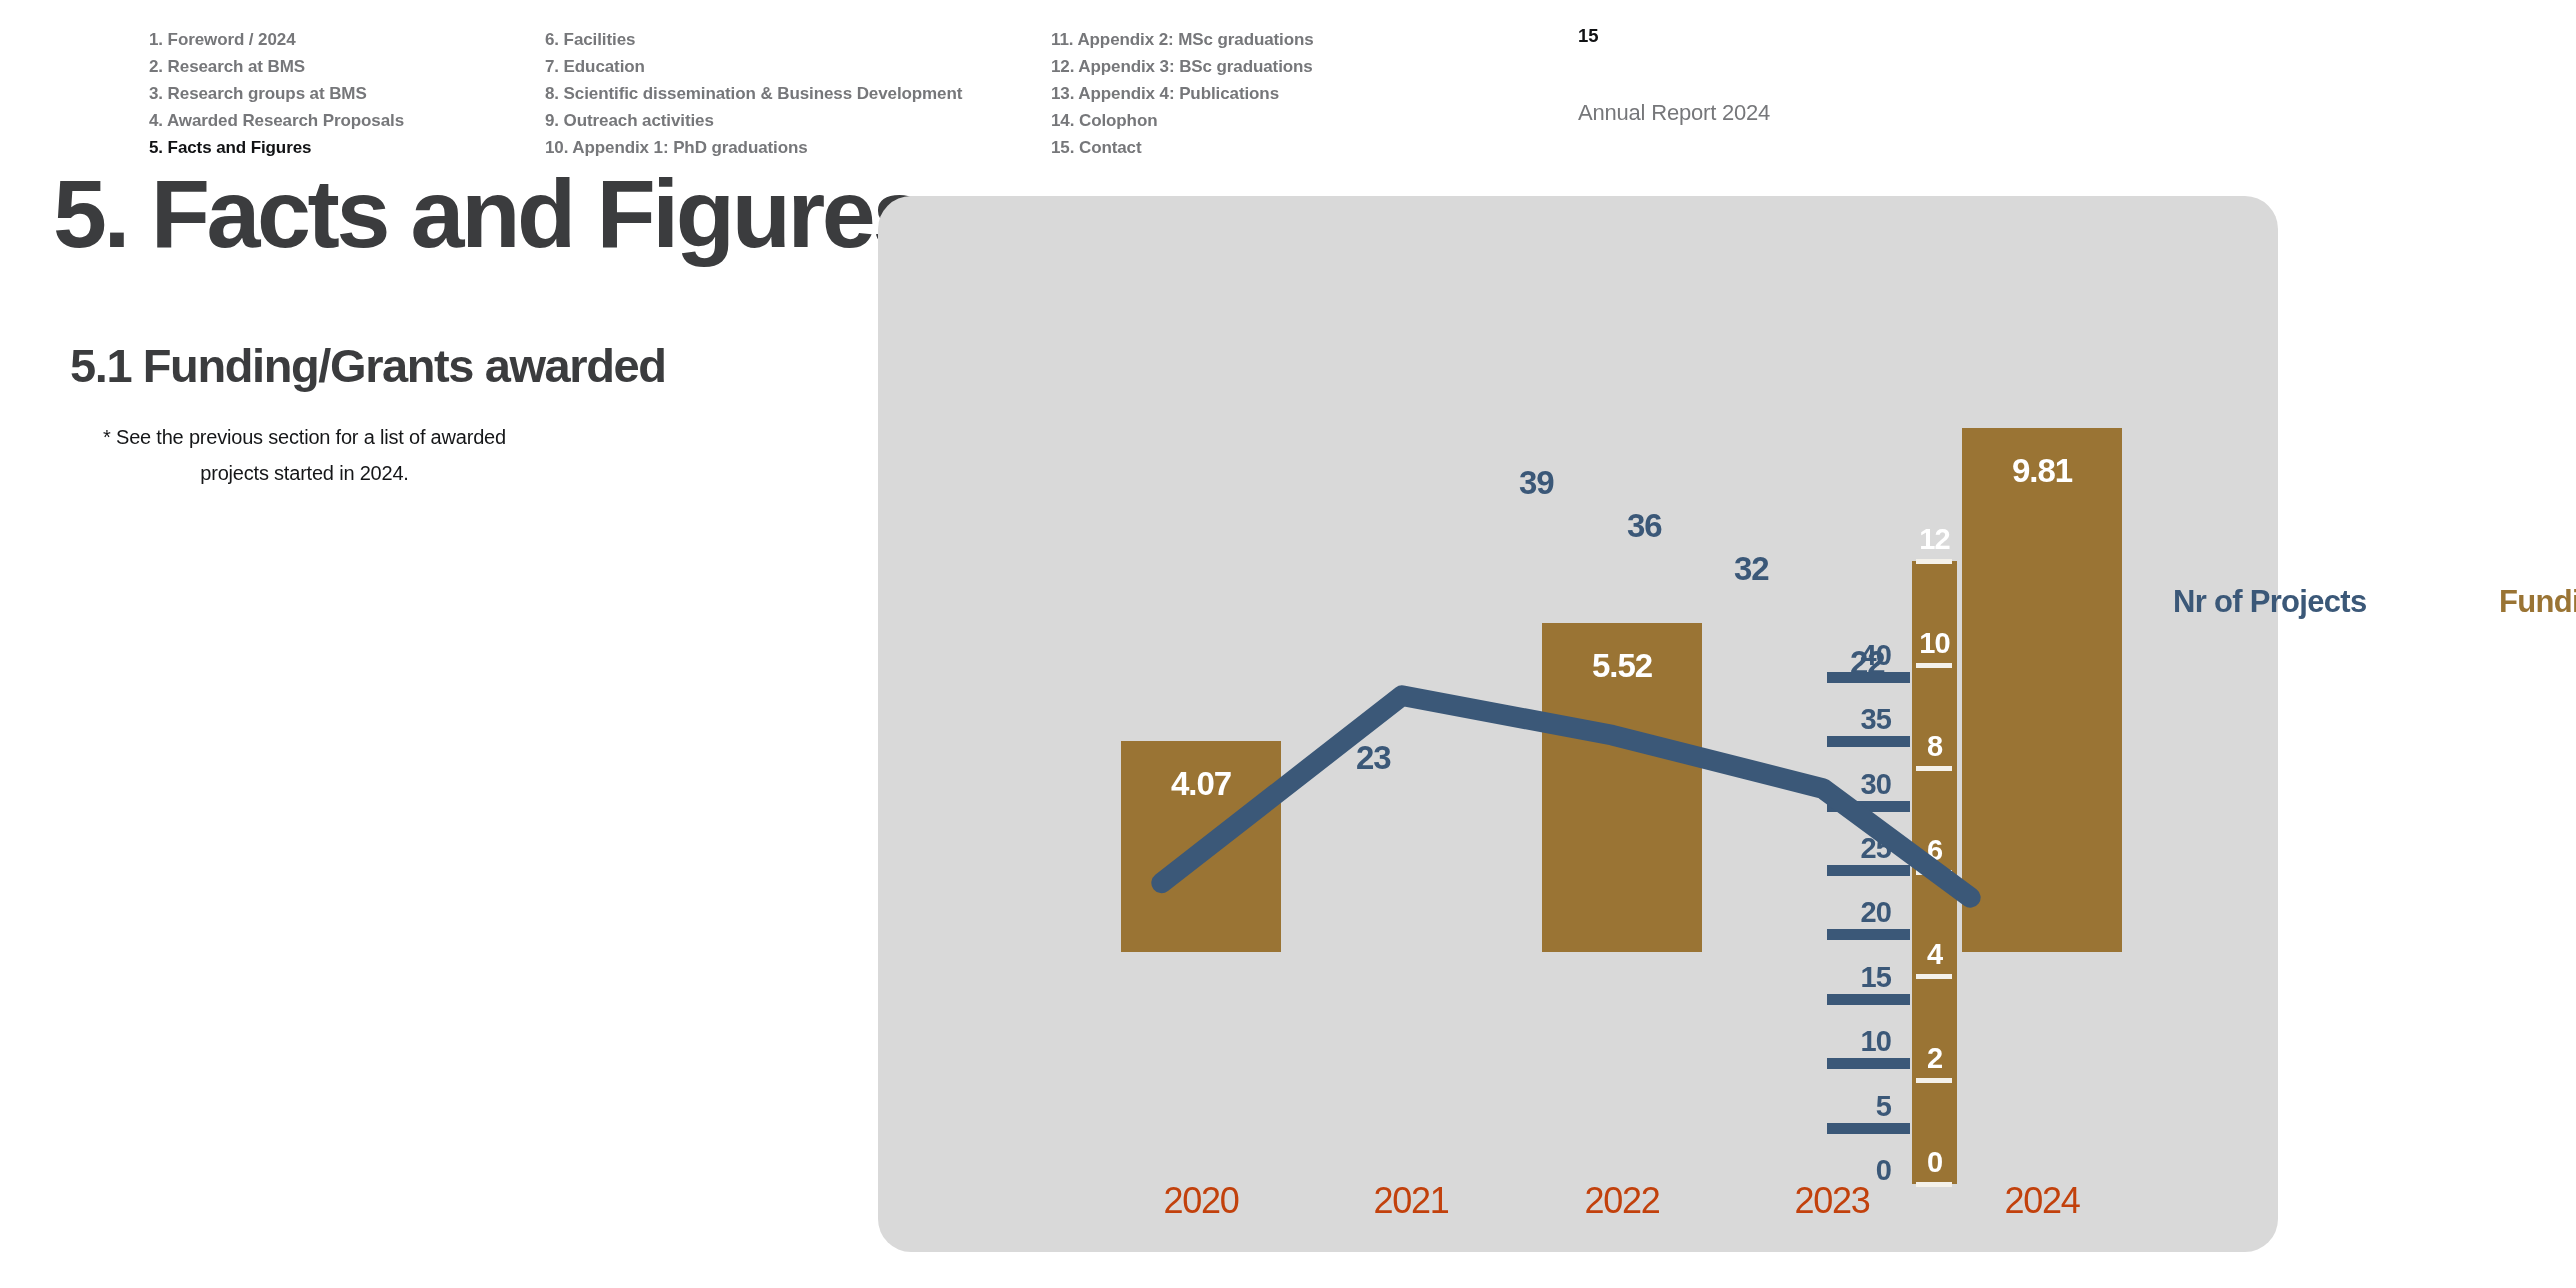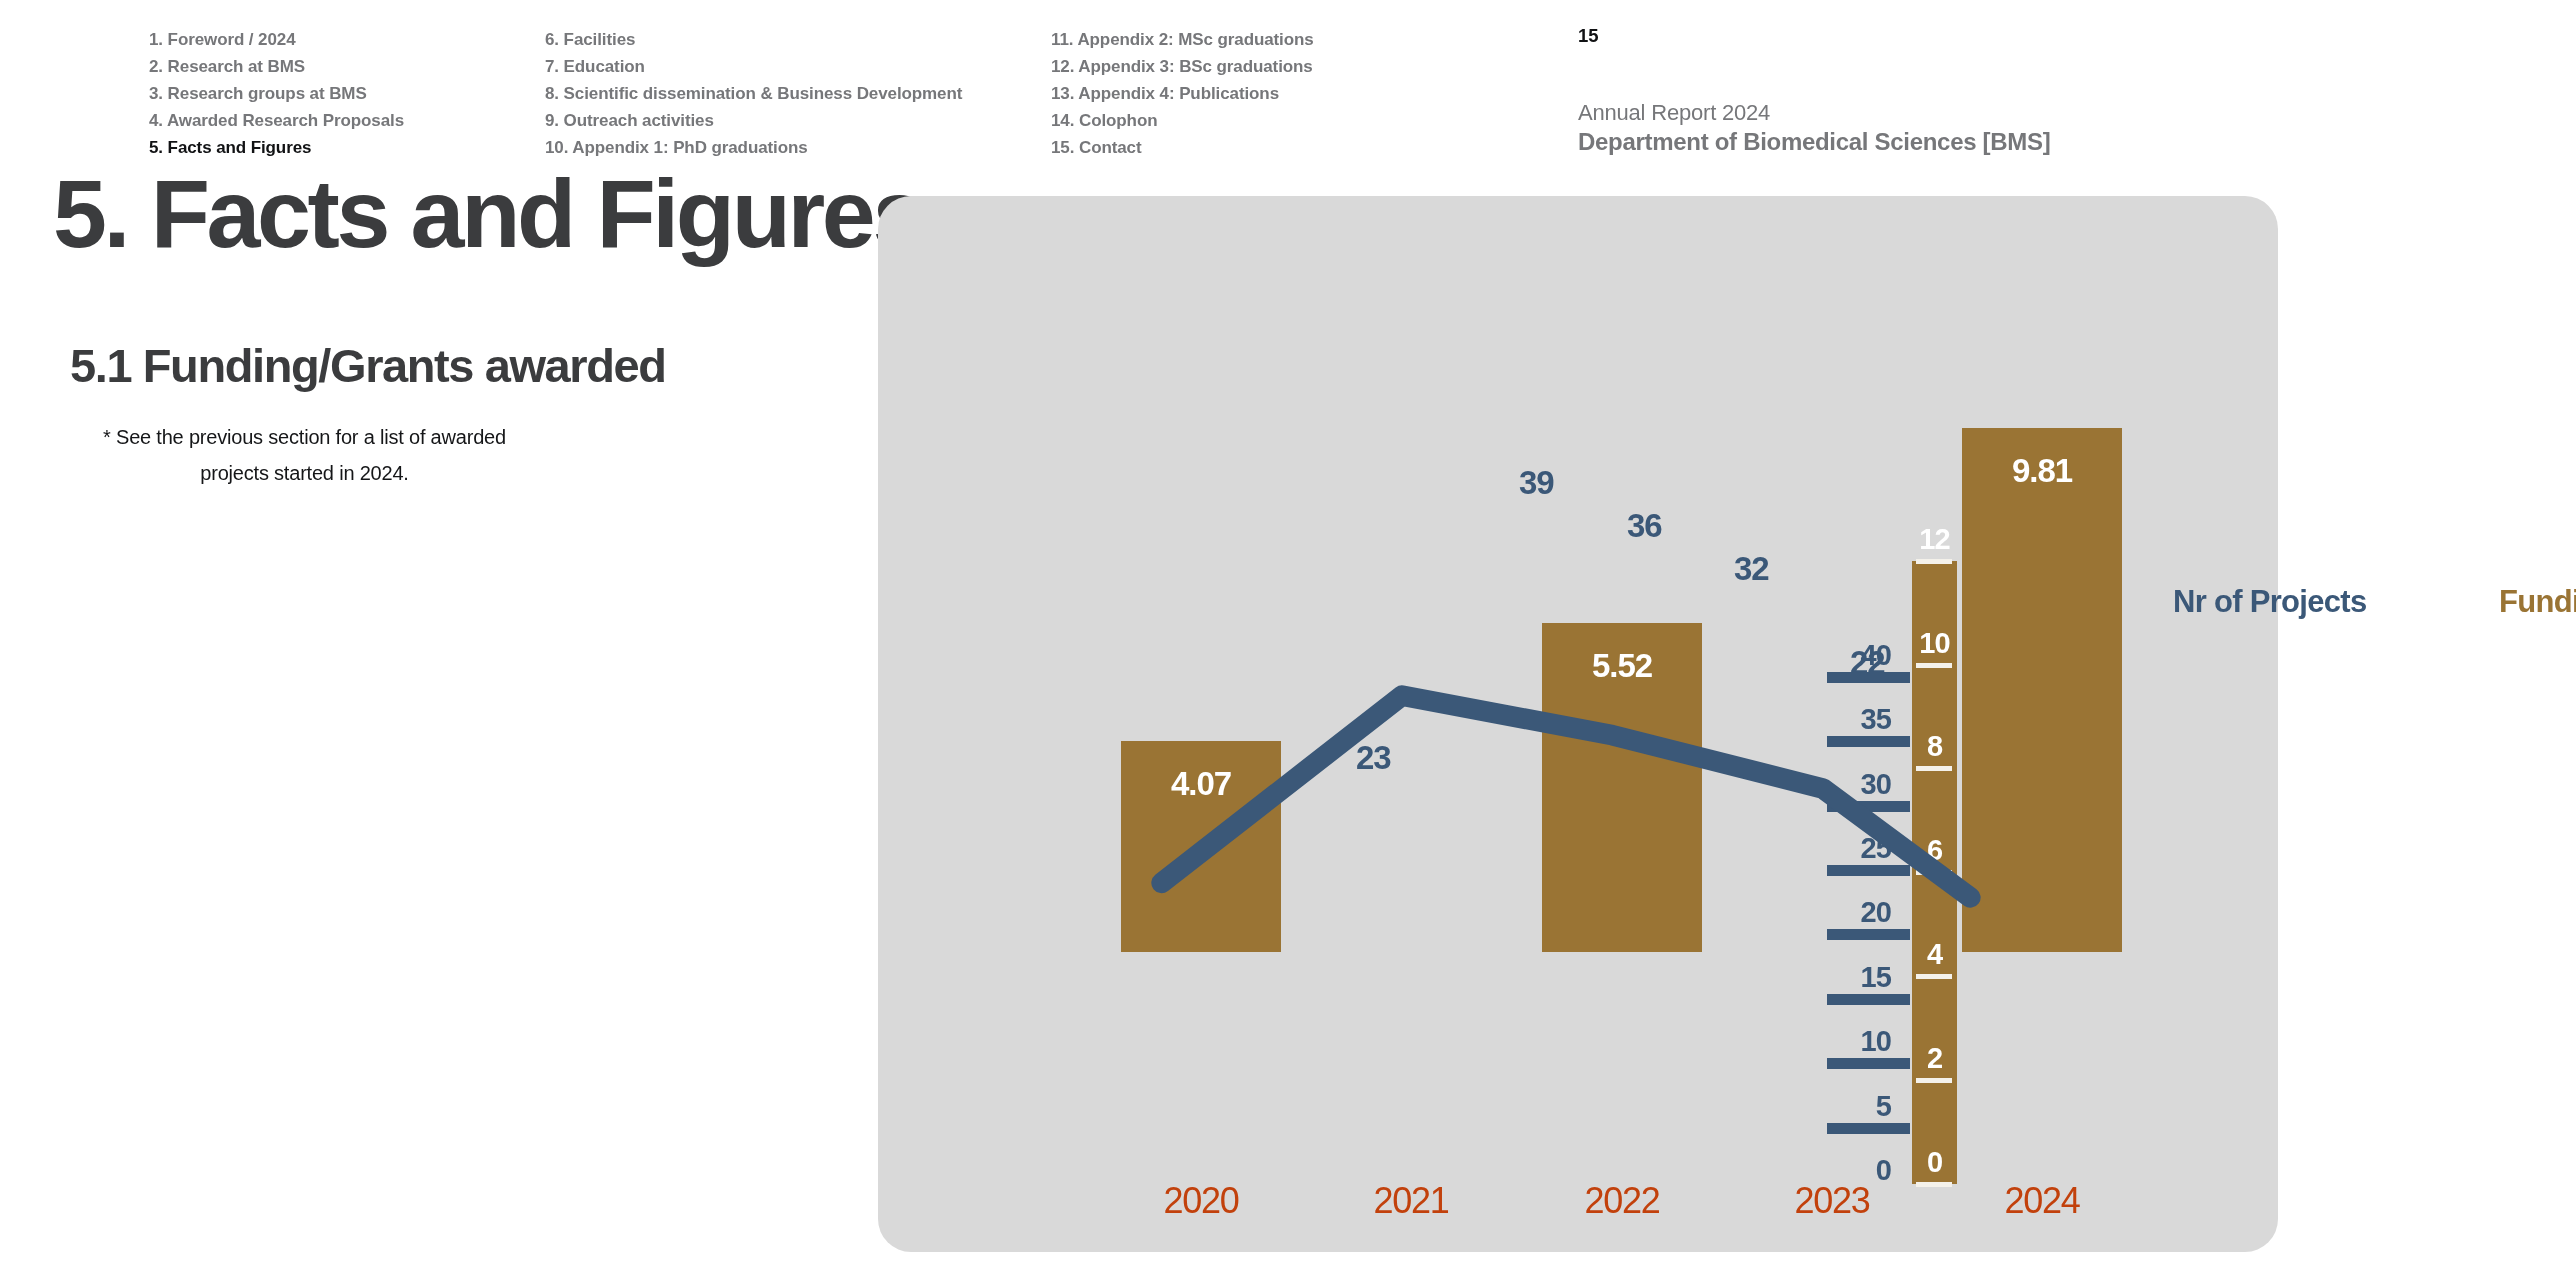--- a/index.html
+++ b/index.html
@@ -157,21 +157,20 @@
       <div class="toc-item">12. Appendix 3: BSc graduations</div>
       <div class="toc-item">13. Appendix 4: Publications</div>
       <div class="toc-item">14. Colophon</div>
       <div class="toc-item">15. Contact</div>
     </div>
   </div>
 
   <div class="page-num">15</div>
   <div class="report-block">
     <div class="report-line1">Annual Report 2024</div>
-    <div class="report-line2">Department of Biomedical Sciences [BMS]</div>
   </div>
 
   <div class="h1-section">5. Facts and Figures</div>
   <div class="h2-section">5.1 Funding/Grants awarded</div>
   <div class="footnote">* See the previous section for a list of awarded projects started in 2024.</div>
 
   <div class="chart-panel">
     <div class="plot">
 
       <div class="series-title projects">Nr of Projects</div>

